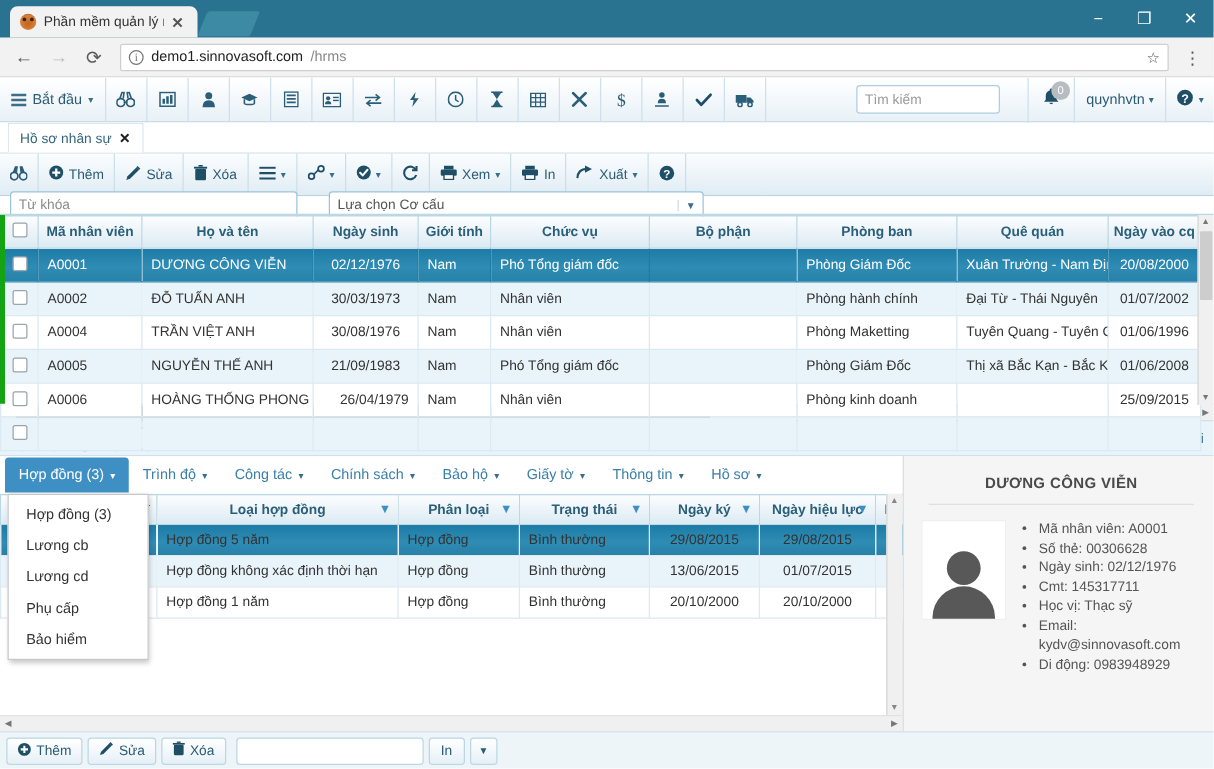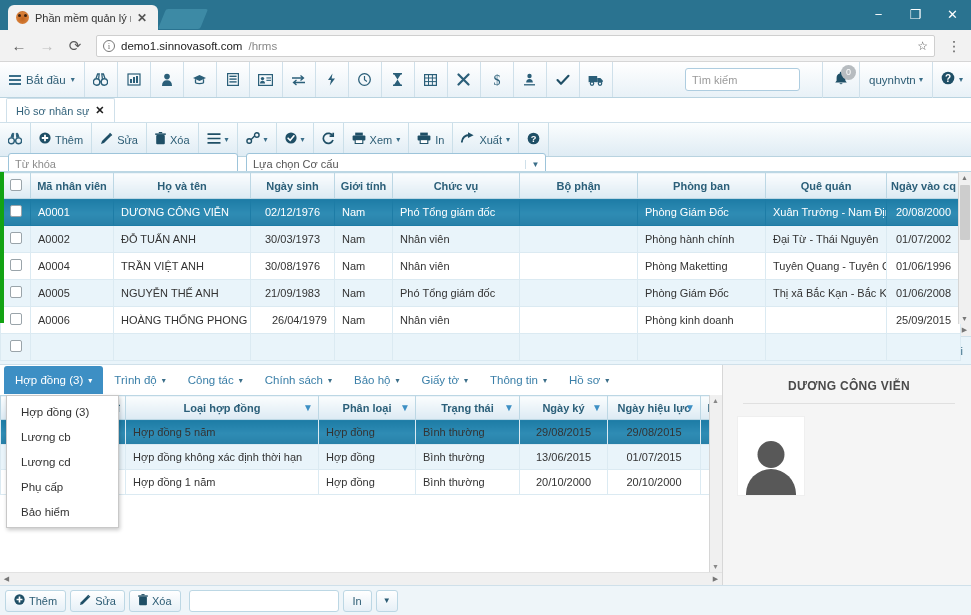--- a/index.html
+++ b/index.html
@@ -96,21 +96,21 @@
     background: linear-gradient(to bottom,#fbfdfe 0%, #dfecf4 100%);
     border-bottom:1px solid #b9d3e0;
   }
   .tb2btn {
     display:flex;align-items:center;gap:4px;padding:0 8px;font-size:11px;color:#2c5c74;
     border-right:1px solid #cbdfe9; white-space:nowrap;
   }
   .tb2btn .gi { font-size:12px; color:#3f7c99; }
   .caret { font-size:8px; color:#3a6e89;}
 
-  .filterrow { height:14px; display:flex; align-items:center; gap:8px; padding:3px 8px; background:#fff;}
+  .filterrow { height:14px; display:flex; align-items:center; gap:25px; padding:3px 8px; background:#fff;}
   .tf { width:230px;height:23px;border:1px solid #9dc4da;border-radius:3px;padding:0 6px;display:flex;align-items:center;font-size:11px;color:#8c8c8c;background:#fff;}
   .sel { width:300px;height:23px;border:1px solid #9dc4da;border-radius:3px;display:flex;align-items:center;font-size:11px;color:#555;background:#fff;}
   .sel span.lbl{flex:1;padding:0 6px;}
   .sel .arrow{width:20px;text-align:center;border-left:1px solid #cfe0ea;font-size:8px;color:#3a6e89;}
 
   
   .gridwrap { position:relative; height:152px; border-top:1px solid #bcd7e4; }
   .greenbar { position:absolute; left:0; top:0; width:4px; height:100%; background:#13a313; z-index:3;}
   table.grid { border-collapse:collapse; width:960px; table-layout:fixed; }
   table.grid th {
@@ -731,20 +731,29 @@
       </div>
 
       <div class="bright">
         <div class="pname">DƯƠNG CÔNG VIỄN</div>
         <div class="pdiv"></div>
         <div class="pbody">
           <div class="photo">
             <div class="head"></div>
             <div class="body"></div>
           </div>
+          <ul class="plist">
+            <li>Mã nhân viên: A0001</li>
+            <li>Số thẻ: 00306628</li>
+            <li>Ngày sinh: 02/12/1976</li>
+            <li>Cmt: 145317711</li>
+            <li>Học vị: Thạc sỹ</li>
+            <li class="mailrow">Email: kydv@sinnovasoft.com</li>
+            <li>Di động: 0983948929</li>
+          </ul>
         </div>
       </div>
     </div>
 
     <div class="bottombar">
       <div class="bbtn">
         <span>
           <svg width="11" height="11" viewBox="0 0 12 12">
               <circle cx="6" cy="6" r="5.6" fill="#1f4f66"></circle>
               <path d="M6 2.8v6.4 M2.8 6h6.4" stroke="#fff" stroke-width="1.8"></path>

